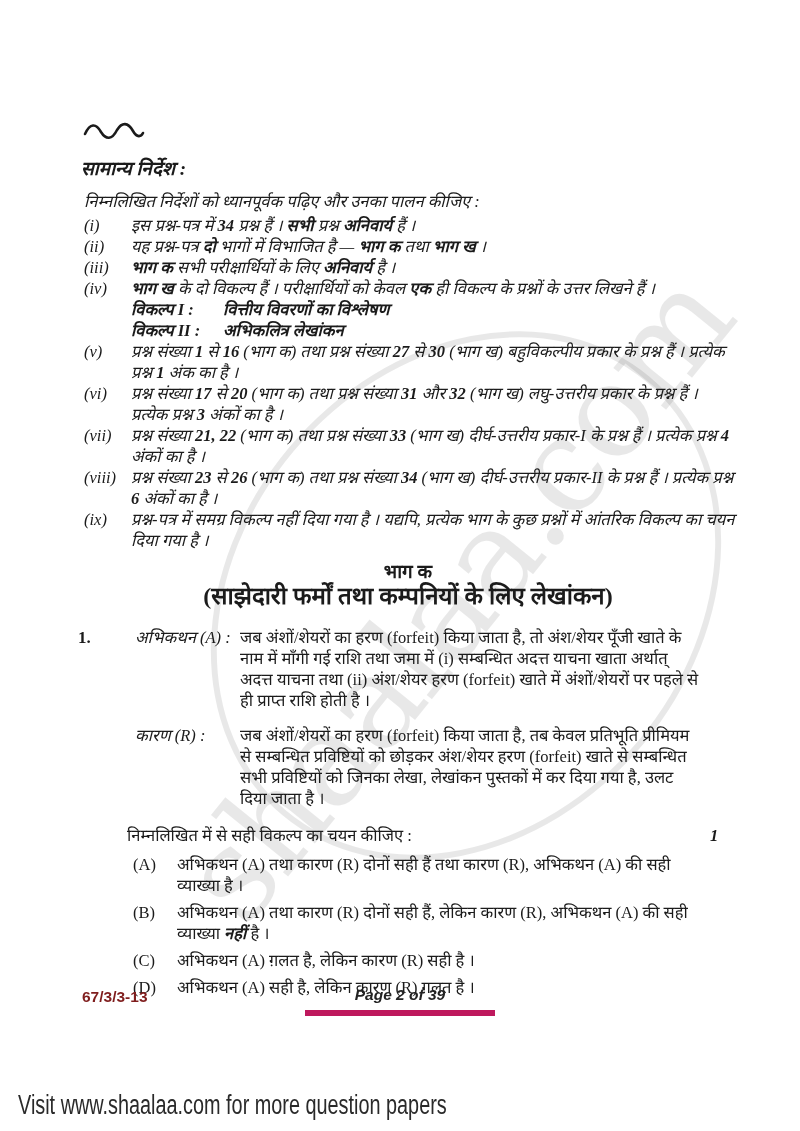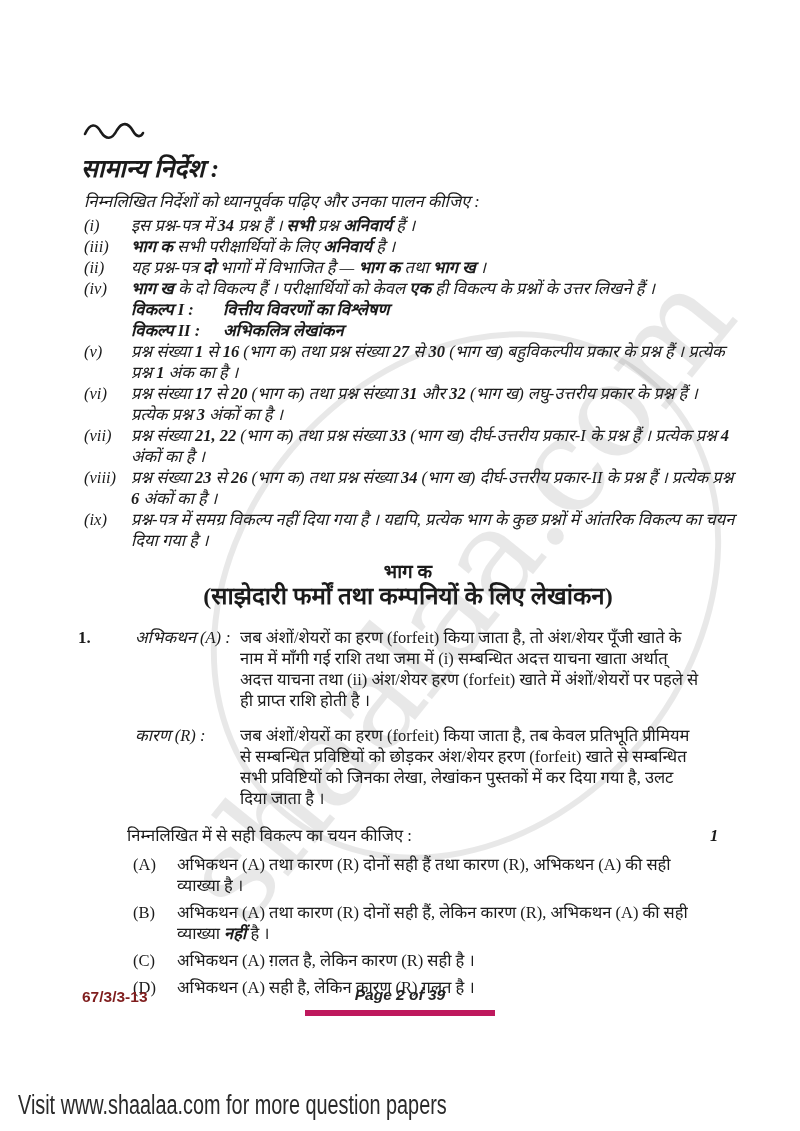--- a/index.html
+++ b/index.html
@@ -26,21 +26,21 @@
     font-size:130px;line-height:170px;
     letter-spacing:-3px;
     color:rgba(0,0,0,0.09);
     text-align:center;
     white-space:nowrap;
     z-index:1;
   }
   
   .content{position:relative;z-index:2;padding:118px 62px 0 78px;font-size:16.5px;line-height:21px;}
   .squiggle{margin-left:4px;display:block;}
-  .gi-heading{font-size:25px;font-weight:bold;font-style:italic;margin:14px 0 0 3px;}
+  .gi-heading{font-size:19px;font-weight:bold;font-style:italic;margin:14px 0 0 3px;}
   .gi-intro{font-style:italic;margin:12px 0 0 6px;}
   .gi-list{margin:3px 0 0 6px;font-style:italic;}
   .gi-item{display:flex;}
   .gi-num{flex:0 0 47px;}
   .gi-text{flex:1;padding-right:0px;}
   .bold{font-weight:bold;}
   .gi-sub{font-weight:bold;}
   .gi-sub-label{display:inline-block;min-width:92px;}
   
   .part-header{text-align:center;margin-top:10px;font-weight:bold;}
@@ -86,26 +86,26 @@
   </svg>
 
   <div class="gi-heading">सामान्य निर्देश :</div>
   <div class="gi-intro">निम्नलिखित निर्देशों को ध्यानपूर्वक पढ़िए और उनका पालन कीजिए :</div>
   <div class="gi-list">
       <div class="gi-item">
         <div class="gi-num">(i)</div>
         <div class="gi-text"><span>इस प्रश्न-पत्र में </span><span class="bold">34</span><span> प्रश्न हैं । </span><span class="bold">सभी</span><span> प्रश्न </span><span class="bold">अनिवार्य</span><span> हैं ।</span></div>
       </div>
       <div class="gi-item">
+        <div class="gi-num">(ii)</div>
+        <div class="gi-text"><span>यह प्रश्न-पत्र </span><span class="bold">दो</span><span> भागों में विभाजित है — </span><span class="bold">भाग क</span><span> तथा </span><span class="bold">भाग ख</span><span> ।</span></div>
+      </div>
+      <div class="gi-item">
         <div class="gi-num">(iii)</div>
         <div class="gi-text"><span class="bold">भाग क</span><span> सभी परीक्षार्थियों के लिए </span><span class="bold">अनिवार्य</span><span> है ।</span></div>
-      </div>
-      <div class="gi-item">
-        <div class="gi-num">(ii)</div>
-        <div class="gi-text"><span>यह प्रश्न-पत्र </span><span class="bold">दो</span><span> भागों में विभाजित है — </span><span class="bold">भाग क</span><span> तथा </span><span class="bold">भाग ख</span><span> ।</span></div>
       </div>
       <div class="gi-item">
         <div class="gi-num">(iv)</div>
         <div class="gi-text"><span class="bold">भाग ख</span><span> के दो विकल्प हैं । परीक्षार्थियों को केवल </span><span class="bold">एक</span><span> ही विकल्प के प्रश्नों के उत्तर लिखने हैं ।</span><div class="gi-sub"><span class="gi-sub-label">विकल्प I :</span><span>वित्तीय विवरणों का विश्लेषण</span></div><div class="gi-sub"><span class="gi-sub-label">विकल्प II :</span><span>अभिकलित्र लेखांकन</span></div></div>
       </div>
       <div class="gi-item">
         <div class="gi-num">(v)</div>
         <div class="gi-text"><span>प्रश्न संख्या </span><span class="bold">1</span><span> से </span><span class="bold">16</span><span> (भाग क) तथा प्रश्न संख्या </span><span class="bold">27</span><span> से </span><span class="bold">30</span><span> (भाग ख) बहुविकल्पीय प्रकार के प्रश्न हैं । प्रत्येक प्रश्न </span><span class="bold">1</span><span> अंक का है ।</span></div>
       </div>
       <div class="gi-item">

